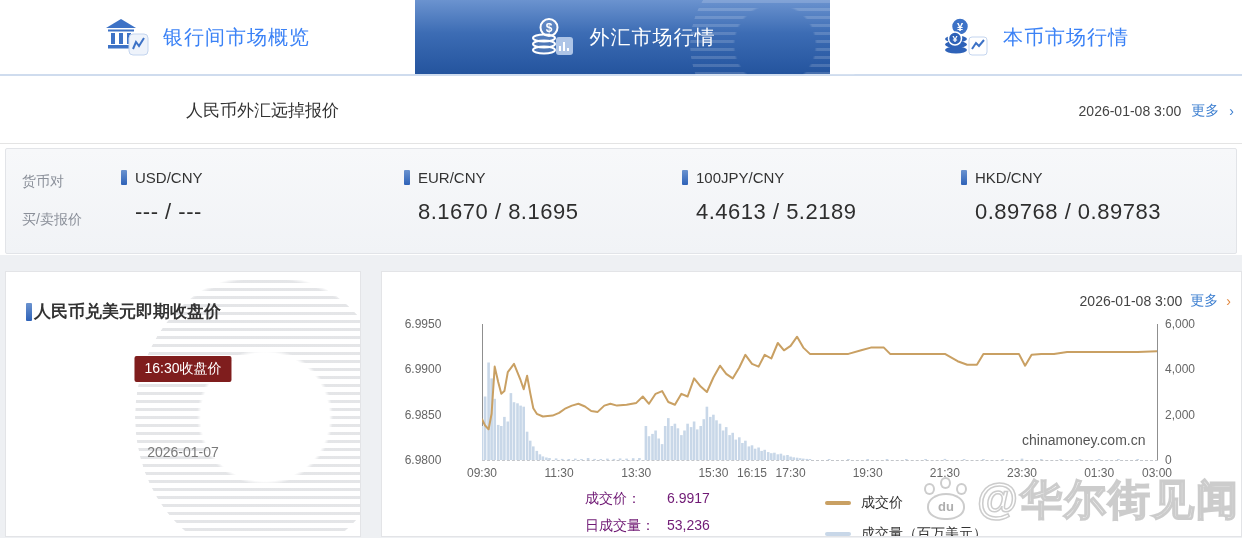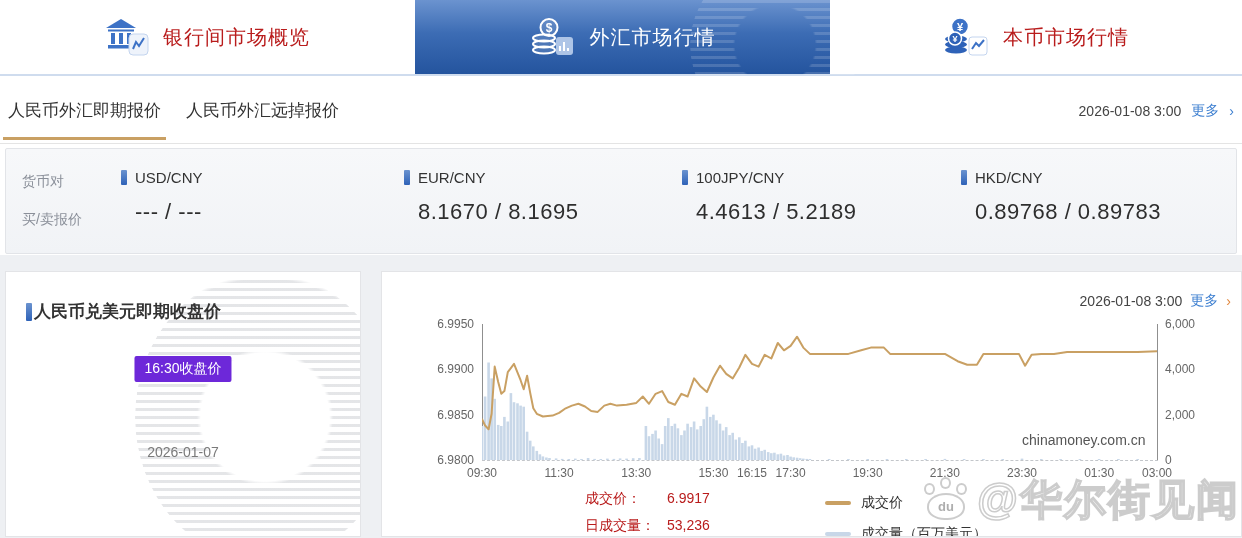--- a/index.html
+++ b/index.html
@@ -3,21 +3,21 @@
 <meta charset="utf-8">
 <style>
   * { margin:0; padding:0; box-sizing:border-box; }
   html,body { width:1242px; height:538px; overflow:hidden; }
   body { font-family:"Liberation Sans","DejaVu Sans",sans-serif; background:#fff; color:#333; }
   #app { position:relative; width:1242px; height:538px; background:#fff; overflow:hidden; }
 
   
   .topnav { position:absolute; left:0; top:0; width:1242px; height:76px; background:#fff; border-bottom:2px solid #cfdcee; }
   .nav-tab { position:absolute; top:0; height:74px; display:flex; align-items:center; justify-content:center; gap:14px; cursor:pointer; }
-  .nav-tab .nav-label { font-size:20px; color:#b91c1c; letter-spacing:1px; }
+  .nav-tab .nav-label { font-size:20px; color:#3b82f6; letter-spacing:1px; }
   .nav-tab.t0 { left:0;   width:415px; }
   .nav-tab.t1 { left:415px; width:415px; background:linear-gradient(180deg,#6b93cf 0%,#3c6cb4 45%,#24549e 100%); }
   .nav-tab.t1 .nav-label { color:#fff; }
   .nav-tab.t2 { left:830px; width:412px; }
   .nav-ic { display:inline-flex; }
 
   
   .c-decor { position:absolute; border-radius:50%; pointer-events:none;
     -webkit-mask:radial-gradient(circle, transparent 0 33%, #000 35% 71%, transparent 73%);
             mask:radial-gradient(circle, transparent 0 33%, #000 35% 71%, transparent 73%); }
@@ -55,41 +55,41 @@
   .lower-bg { position:absolute; left:0; top:255px; width:1242px; height:283px; background:#eef0f3; }
   .card { position:absolute; background:#fff; border:1px solid #e3e4e7; overflow:hidden; }
   .card-left  { left:5px;  top:271px; width:356px; height:266px; }
   .card-right { left:381px; top:271px; width:861px; height:266px; }
   .card-title-row { position:absolute; left:20px; top:28px; display:flex; align-items:center; gap:2px; }
   .card-title { font-size:17px; font-weight:600; color:#333; white-space:nowrap; }
   .info-icon { display:inline-flex; align-items:center; justify-content:center; width:16px; height:16px; border-radius:50%;
     background:#d2a95f; color:#fff; font-size:11px; font-style:italic; font-weight:bold; cursor:pointer; }
 
   .close-badge { position:absolute; left:50%; top:84px; transform:translateX(-50%);
-    background:#6d28d9; color:#fff; font-size:14px; padding:4px 10px; border-radius:2px; white-space:nowrap; }
+    background:#7f1d1d; color:#fff; font-size:14px; padding:4px 10px; border-radius:2px; white-space:nowrap; }
   .close-price { position:absolute; left:0; width:100%; top:118px; text-align:center;
     font-size:36px; font-weight:600; color:#2b2b2b; letter-spacing:1px; }
   .close-date { position:absolute; left:0; width:100%; top:172px; text-align:center; font-size:14px; color:#7a7a7a; }
 
   .card-right .hdr-right { position:absolute; right:10px; top:20px; display:flex; align-items:center; gap:8px; }
 
   
   .plot { position:absolute; left:100px; top:52px; width:675px; height:136px; }
   .axis-v { position:absolute; top:52px; width:1px; height:136px; background:#8f8f8f; }
   .axis-v.left { left:100px; }
   .axis-v.right { left:775px; }
   .axis-h { position:absolute; left:100px; top:188px; width:676px; border-top:1px dashed #c3c6ca; }
   .ytick { position:absolute; font-size:12px; color:#666; }
-  .ytick.yl { left:18px; width:74px; text-align:right; }
+  .ytick.yl { left:4px; width:74px; text-align:center; }
   .ytick.yr { left:783px; width:60px; text-align:left; }
   .xtick { position:absolute; top:194px; font-size:12px; color:#666; transform:translateX(-50%); white-space:nowrap; }
   .chart-brand { position:absolute; left:640px; top:160px; font-size:14px; color:#555; }
 
   .stats { position:absolute; left:203px; top:218px; }
-  .stat-row { display:flex; margin-bottom:9px; font-size:14px; color:#b91c1c; }
+  .stat-row { display:flex; margin-bottom:9px; font-size:14px; color:#701a75; }
   .stat-row .slabel { width:82px; }
   .stat-row .svalue { }
   .legend { position:absolute; left:443px; top:222px; }
   .legend-row { display:flex; align-items:center; margin-bottom:13px; }
   .legend-swatch { width:26px; height:4px; border-radius:2px; margin-right:10px; }
   .legend-label { font-size:14px; color:#333; white-space:nowrap; }
 
   
   .wsj-watermark { position:absolute; right:2px; bottom:10px; display:flex; align-items:center; gap:6px;
     pointer-events:none; z-index:50; }
@@ -163,23 +163,20 @@
           <text x="12" y="25" text-anchor="middle" font-size="9" fill="#fff" font-weight="bold">¥</text>
           <rect x="26" y="20" width="18" height="18" rx="3" fill="#fff" stroke="#c4d5ef"></rect>
           <polyline points="29,32 33,26 36,29 41,23" fill="none" stroke="#3d72c6" stroke-width="2"></polyline>
         </svg>
       </span>
       <span class="nav-label">本币市场行情</span>
     </div>
   </header>
 
   <nav class="subnav">
-    <div class="subtab s0 active">
-      <span>人民币外汇即期报价</span>
-    </div>
     <div class="subtab s1">
       <span>人民币外汇远掉报价</span>
     </div>
     <div class="subnav-right">
       <span class="stamp">2026-01-08 3:00</span>
       <span class="more-link"><span>更多</span></span>
       <span class="more-arrow">›</span>
     </div>
   </nav>
 

